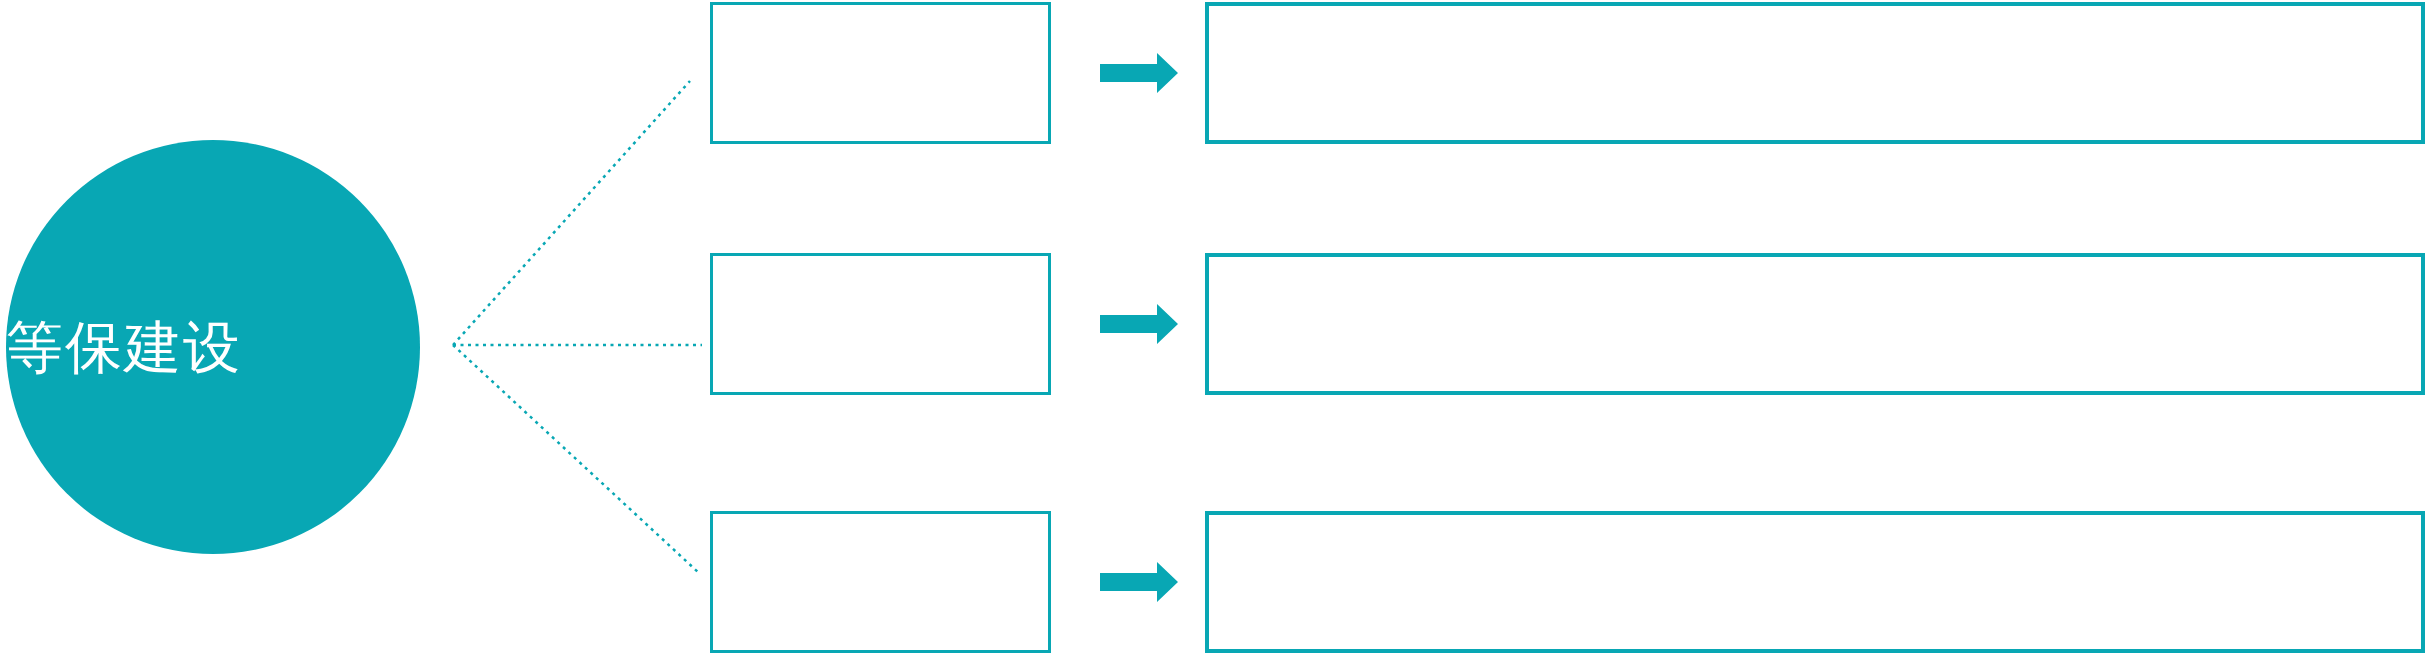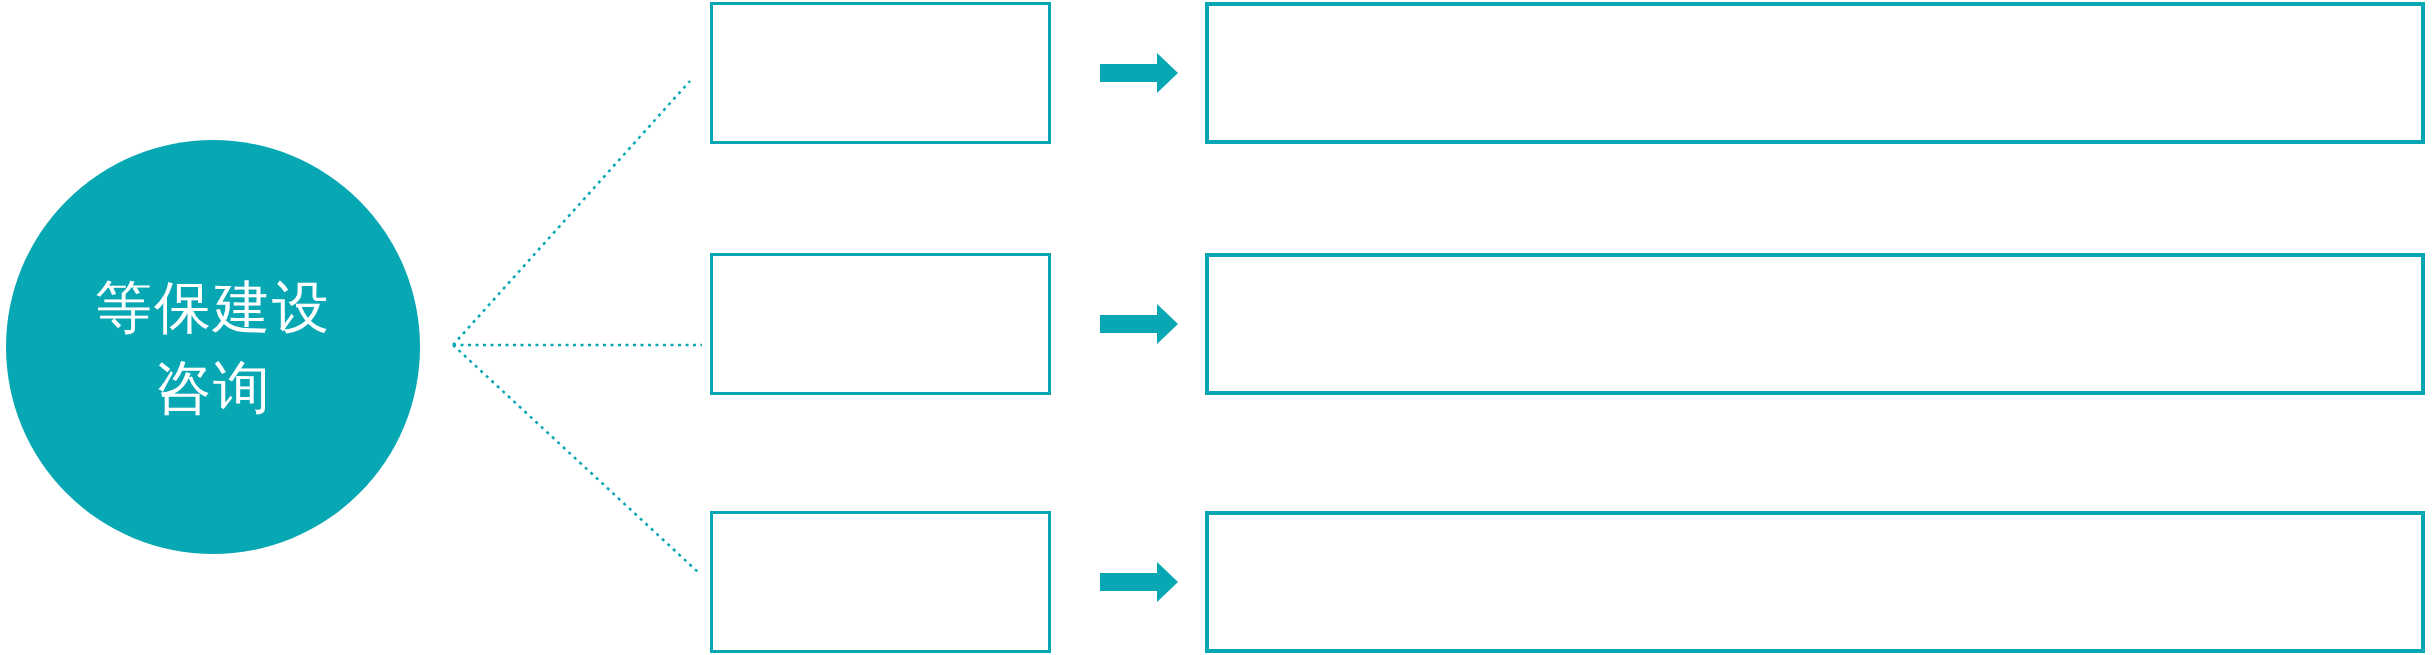--- a/index.html
+++ b/index.html
@@ -25,23 +25,22 @@
     width: 2434px; height: 655px;
   }
 
   .hub-circle {
     position: absolute;
     left: 6px; top: 140px;
     width: 414px; height: 414px;
     border-radius: 50%;
     background: var(--accent);
     display: flex;
-    flex-direction: column;
+    flex-direction: row;
     align-items: center;
-    justify-content: center;
     text-align: center;
   }
   .hub-line {
     color: var(--text-on-accent);
     font-size: 57px;
     font-weight: 300;
     line-height: 80px;
     letter-spacing: 2px;
     white-space: nowrap;
   }
@@ -79,21 +78,20 @@
 <div class="canvas">
 
   <svg class="connectors" viewBox="0 0 2434 655">
     <line x1="453" y1="345" x2="690" y2="81" stroke-width="2.5" stroke-dasharray="3 4.5" stroke="#08a7b4"></line>
     <line x1="453" y1="345" x2="702" y2="345" stroke-width="2.5" stroke-dasharray="3 4.5" stroke="#08a7b4"></line>
     <line x1="453" y1="345" x2="699" y2="573" stroke-width="2.5" stroke-dasharray="3 4.5" stroke="#08a7b4"></line>
   </svg>
 
   <div class="hub-circle">
     <div class="hub-line">等保建设</div>
-    <div class="hub-line">咨询</div>
   </div>
 
   <div class="step-box row1-box"></div>
   <svg class="arrow row1" viewBox="0 0 78 40">
     <polygon points="0,11 57,11 57,0 78,20 57,40 57,29 0,29" fill="#08a7b4"></polygon>
   </svg>
   <div class="detail-box row1-box"></div>
 
   <div class="step-box row2-box"></div>
   <svg class="arrow row2" viewBox="0 0 78 40">

